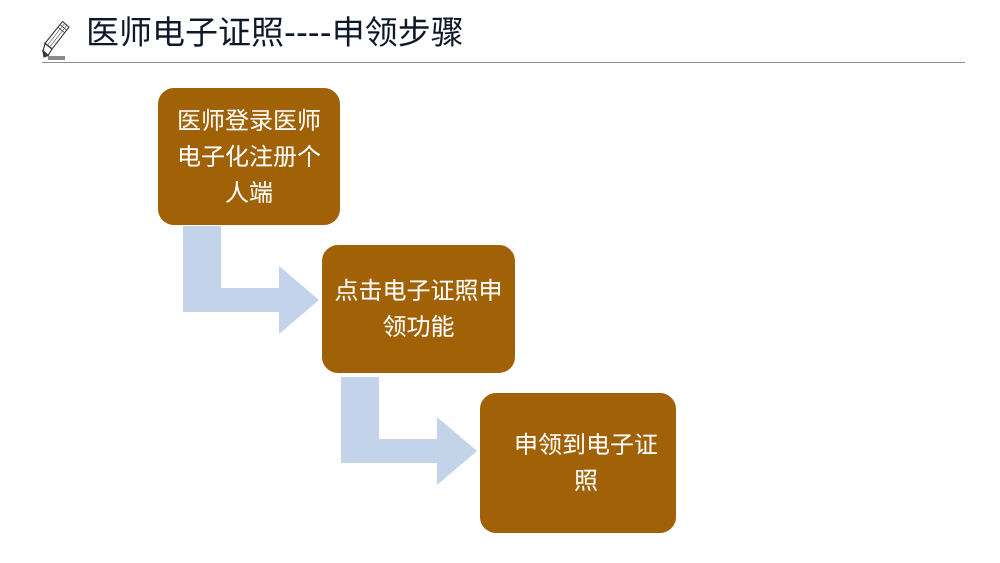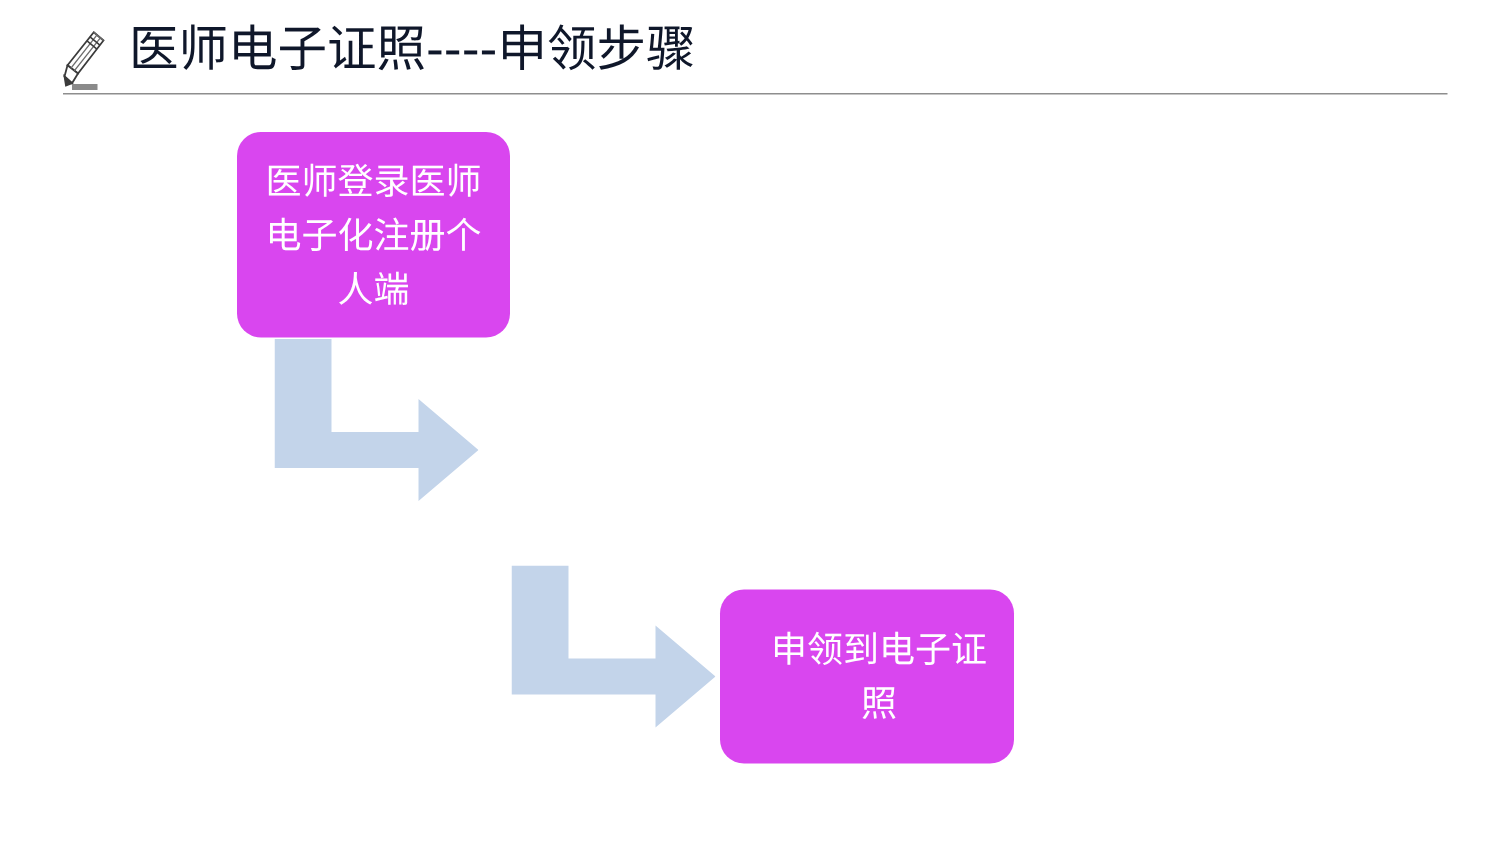--- a/index.html
+++ b/index.html
@@ -52,21 +52,21 @@
     top: 62px;
     width: 923px;
     height: 1px;
     background: #8e8e8e;
   }
 
   
   .flow-box {
     position: absolute;
     box-sizing: border-box;
-    background: #d946ef;
+    background: #a16207;
     border-radius: 16px;
     color: #ffffff;
     display: flex;
     align-items: center;
     justify-content: center;
     text-align: center;
     font-size: 24px;
     line-height: 36px;
     font-family: "DejaVu Sans", "Liberation Sans", sans-serif;
     padding: 4px 8px;
@@ -85,21 +85,21 @@
   #box-2 {
     left: 322px;
     top: 245px;
     width: 193px;
     height: 128px;
   }
   #box-3 {
     left: 480px;
     top: 393px;
     width: 196px;
-    height: 116px;
+    height: 140px;
     padding-left: 24px;
   }
 
   
   .bent-arrow {
     position: absolute;
   }
   .bent-arrow svg {
     display: block;
     width: 100%;
@@ -157,20 +157,23 @@
   <div class="flow-box" id="box-1">
     <span class="flow-box-text">医师登录医师电子化注册个人端</span>
   </div>
 
   <div class="bent-arrow" id="arrow-1">
     <svg viewBox="0 0 136 112" preserveAspectRatio="none" xmlns="http://www.w3.org/2000/svg">
       <path d="M0,0 L38,0 L38,62 L96,62 L96,40 L136,74 L96,108 L96,86 L0,86 Z" fill="#C3D4EA"></path>
     </svg>
   </div>
 
+  <div class="flow-box" id="box-2">
+    <span class="flow-box-text">点击电子证照申领功能</span>
+  </div>
 
   <div class="bent-arrow" id="arrow-2">
     <svg viewBox="0 0 136 112" preserveAspectRatio="none" xmlns="http://www.w3.org/2000/svg">
       <path d="M0,0 L38,0 L38,62 L96,62 L96,40 L136,74 L96,108 L96,86 L0,86 Z" fill="#C3D4EA"></path>
     </svg>
   </div>
 
   <div class="flow-box" id="box-3">
     <span class="flow-box-text">申领到电子证照</span>
   </div>

